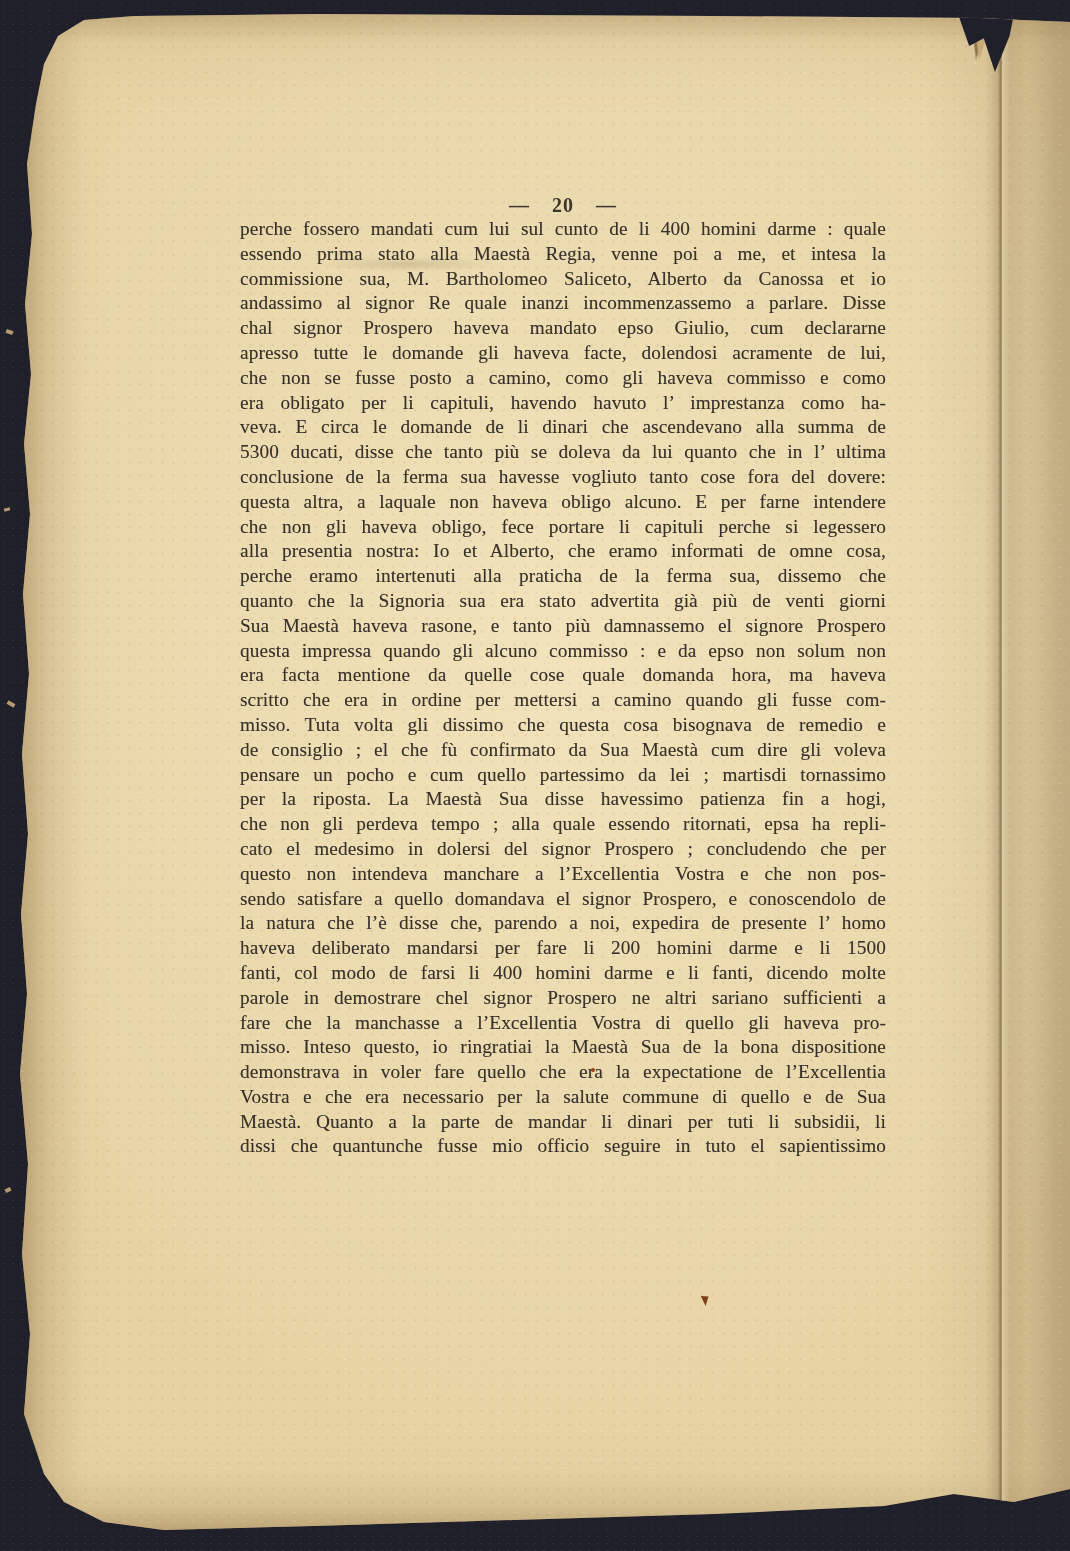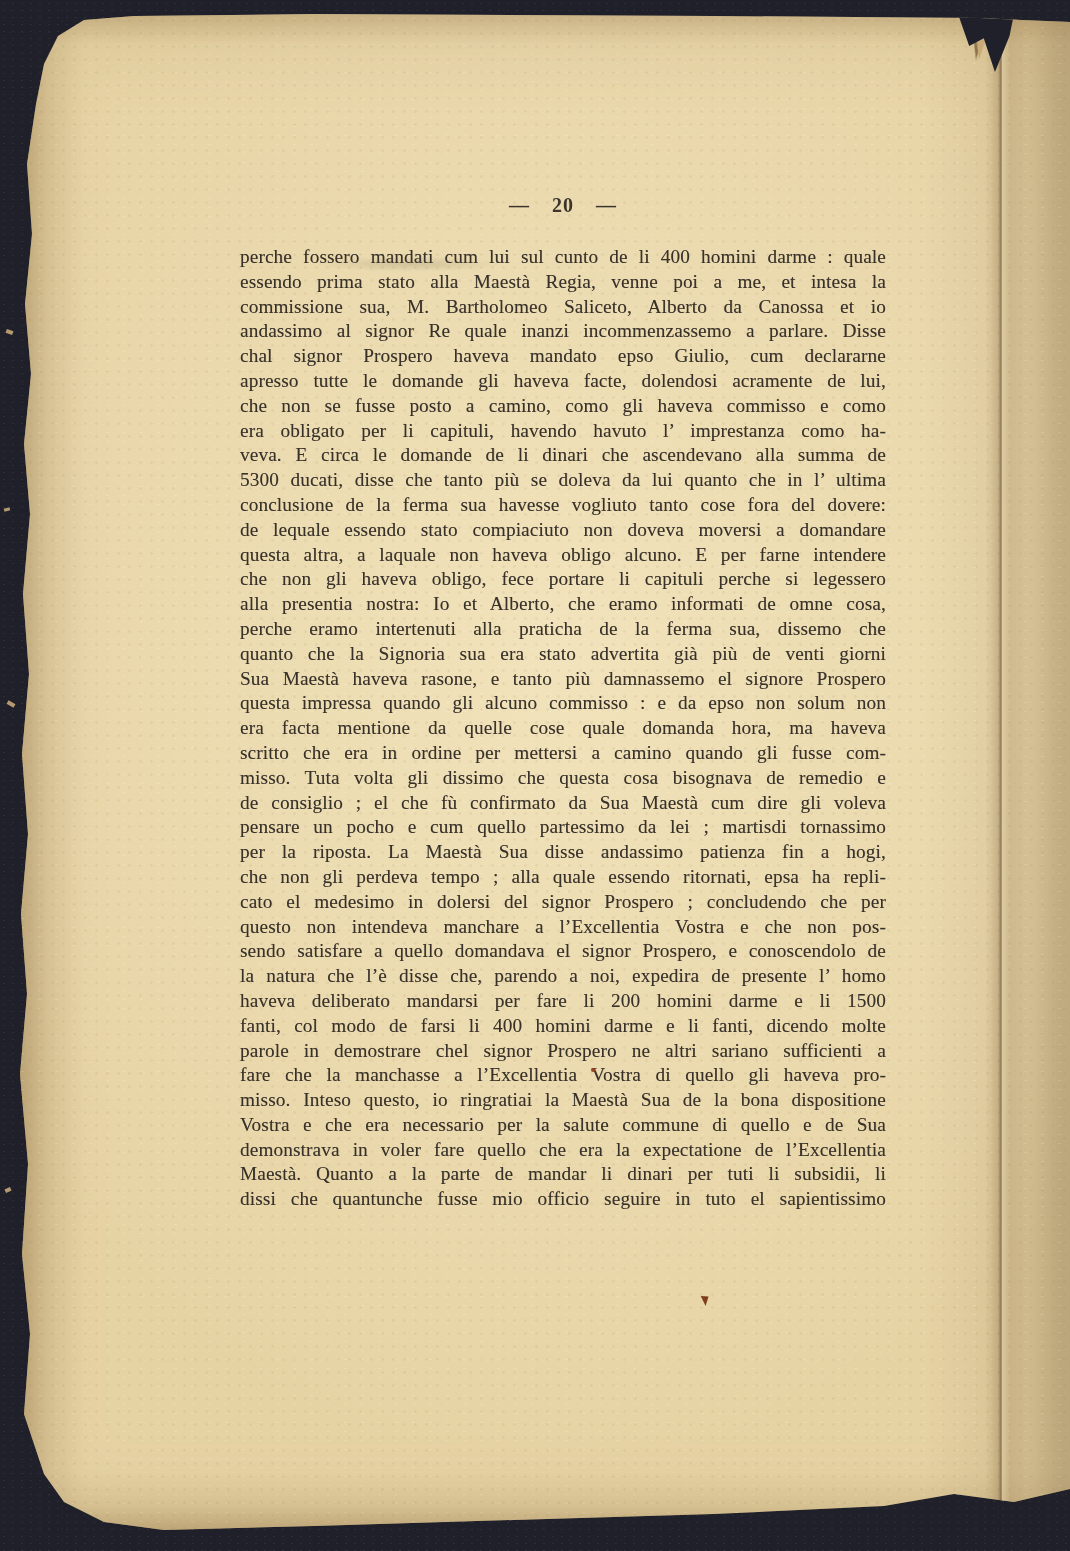--- a/index.html
+++ b/index.html
@@ -103,21 +103,20 @@
     top: 180px;
     width: 646px;
     color: var(--ink, #37312a);
   }
   .page-number {
     text-align: center;
     font-size: 20px;
     font-weight: bold;
     word-spacing: 16px;
     letter-spacing: 1px;
-    margin-bottom: 28px;
     color: #3b352c;
   }
   .page-text {
     font-size: 19.2px;
     line-height: 24.8px;
     letter-spacing: 0.15px;
   }
   .text-line {
     text-align: justify;
     text-align-last: justify;
@@ -182,46 +181,45 @@
         <div class="text-line">essendo prima stato alla Maestà Regia, venne poi a me, et intesa la</div>
         <div class="text-line">commissione sua, M. Bartholomeo Saliceto, Alberto da Canossa et io</div>
         <div class="text-line">andassimo al signor Re quale inanzi incommenzassemo a parlare. Disse</div>
         <div class="text-line">chal signor Prospero haveva mandato epso Giulio, cum declararne</div>
         <div class="text-line">apresso tutte le domande gli haveva facte, dolendosi acramente de lui,</div>
         <div class="text-line">che non se fusse posto a camino, como gli haveva commisso e como</div>
         <div class="text-line">era obligato per li capituli, havendo havuto l’ imprestanza como ha-</div>
         <div class="text-line">veva. E circa le domande de li dinari che ascendevano alla summa de</div>
         <div class="text-line">5300 ducati, disse che tanto più se doleva da lui quanto che in l’ ultima</div>
         <div class="text-line">conclusione de la ferma sua havesse vogliuto tanto cose fora del dovere:</div>
-        <div class="text-line">de lequale essendo stato compiaciuto non doveva moversi a domandare</div>
         <div class="text-line">questa altra, a laquale non haveva obligo alcuno. E per farne intendere</div>
         <div class="text-line">che non gli haveva obligo, fece portare li capituli perche si legessero</div>
         <div class="text-line">alla presentia nostra: Io et Alberto, che eramo informati de omne cosa,</div>
         <div class="text-line">perche eramo intertenuti alla praticha de la ferma sua, dissemo che</div>
         <div class="text-line">quanto che la Signoria sua era stato advertita già più de venti giorni</div>
         <div class="text-line">Sua Maestà haveva rasone, e tanto più damnassemo el signore Prospero</div>
         <div class="text-line">questa impressa quando gli alcuno commisso : e da epso non solum non</div>
         <div class="text-line">era facta mentione da quelle cose quale domanda hora, ma haveva</div>
         <div class="text-line">scritto che era in ordine per mettersi a camino quando gli fusse com-</div>
         <div class="text-line">misso. Tuta volta gli dissimo che questa cosa bisognava de remedio e</div>
         <div class="text-line">de consiglio ; el che fù confirmato da Sua Maestà cum dire gli voleva</div>
         <div class="text-line">pensare un pocho e cum quello partessimo da lei ; martisdi tornassimo</div>
-        <div class="text-line">per la riposta. La Maestà Sua disse andassimo patienza fin a hogi,</div>
+        <div class="text-line">per la riposta. La Maestà Sua disse havessimo patienza fin a hogi,</div>
         <div class="text-line">che non gli perdeva tempo ; alla quale essendo ritornati, epsa ha repli-</div>
         <div class="text-line">cato el medesimo in dolersi del signor Prospero ; concludendo che per</div>
         <div class="text-line">questo non intendeva manchare a l’Excellentia Vostra e che non pos-</div>
         <div class="text-line">sendo satisfare a quello domandava el signor Prospero, e conoscendolo de</div>
         <div class="text-line">la natura che l’è disse che, parendo a noi, expedira de presente l’ homo</div>
         <div class="text-line">haveva deliberato mandarsi per fare li 200 homini darme e li 1500</div>
         <div class="text-line">fanti, col modo de farsi li 400 homini darme e li fanti, dicendo molte</div>
         <div class="text-line">parole in demostrare chel signor Prospero ne altri sariano sufficienti a</div>
         <div class="text-line">fare che la manchasse a l’Excellentia Vostra di quello gli haveva pro-</div>
         <div class="text-line">misso. Inteso questo, io ringratiai la Maestà Sua de la bona dispositione</div>
+        <div class="text-line">demonstrava in voler fare quello che era la expectatione de l’Excellentia</div>
         <div class="text-line">Vostra e che era necessario per la salute commune di quello e de Sua</div>
-        <div class="text-line">demonstrava in voler fare quello che era la expectatione de l’Excellentia</div>
         <div class="text-line">Maestà. Quanto a la parte de mandar li dinari per tuti li subsidii, li</div>
         <div class="text-line">dissi che quantunche fusse mio officio seguire in tuto el sapientissimo</div>
       </div>
   </div>
 
   <div class="smudge"></div>
   <div class="ink-speck-large"></div>
   <div class="ink-speck-small"></div>
 </div>
 

